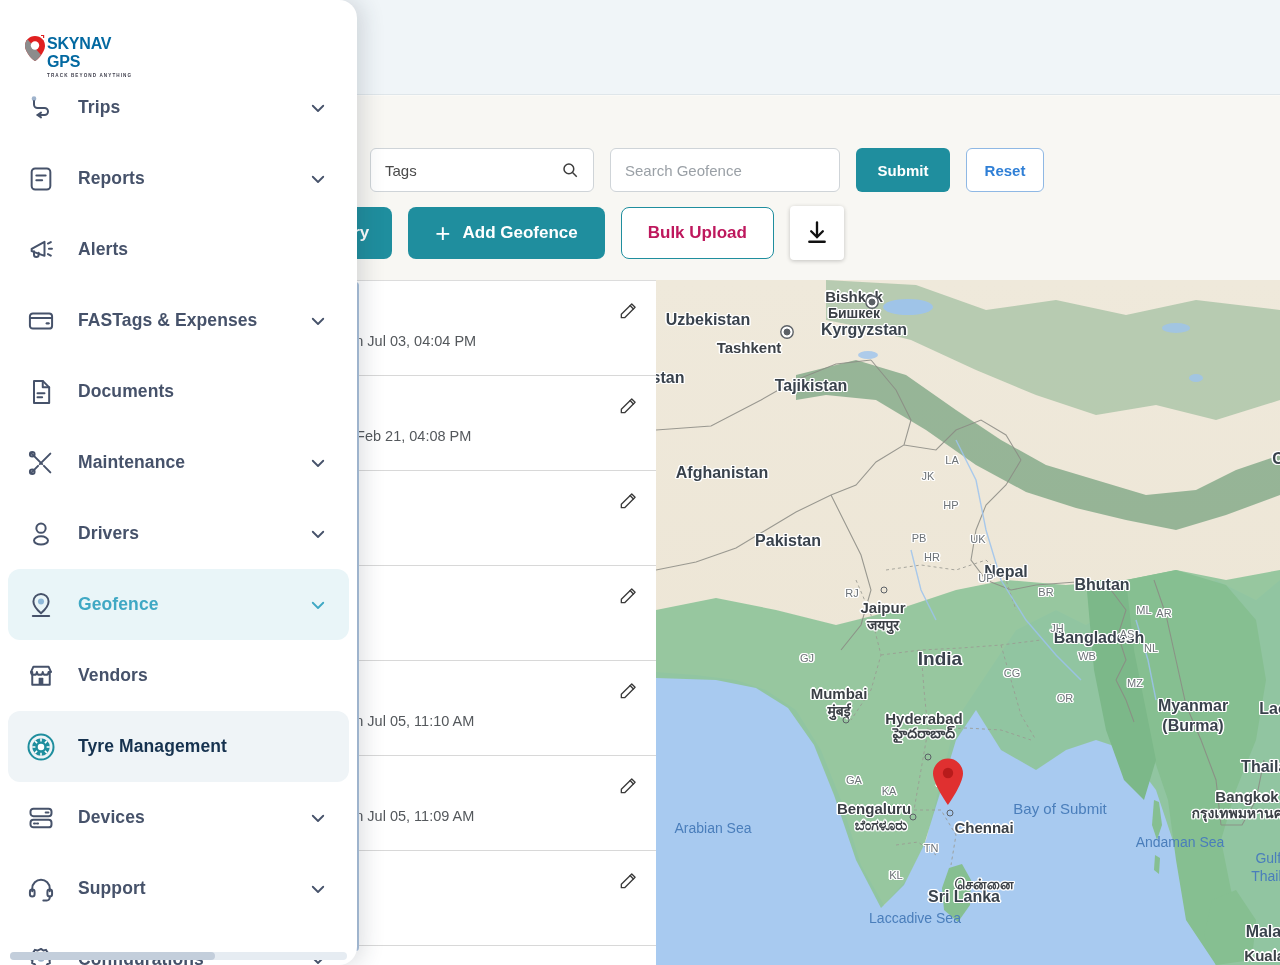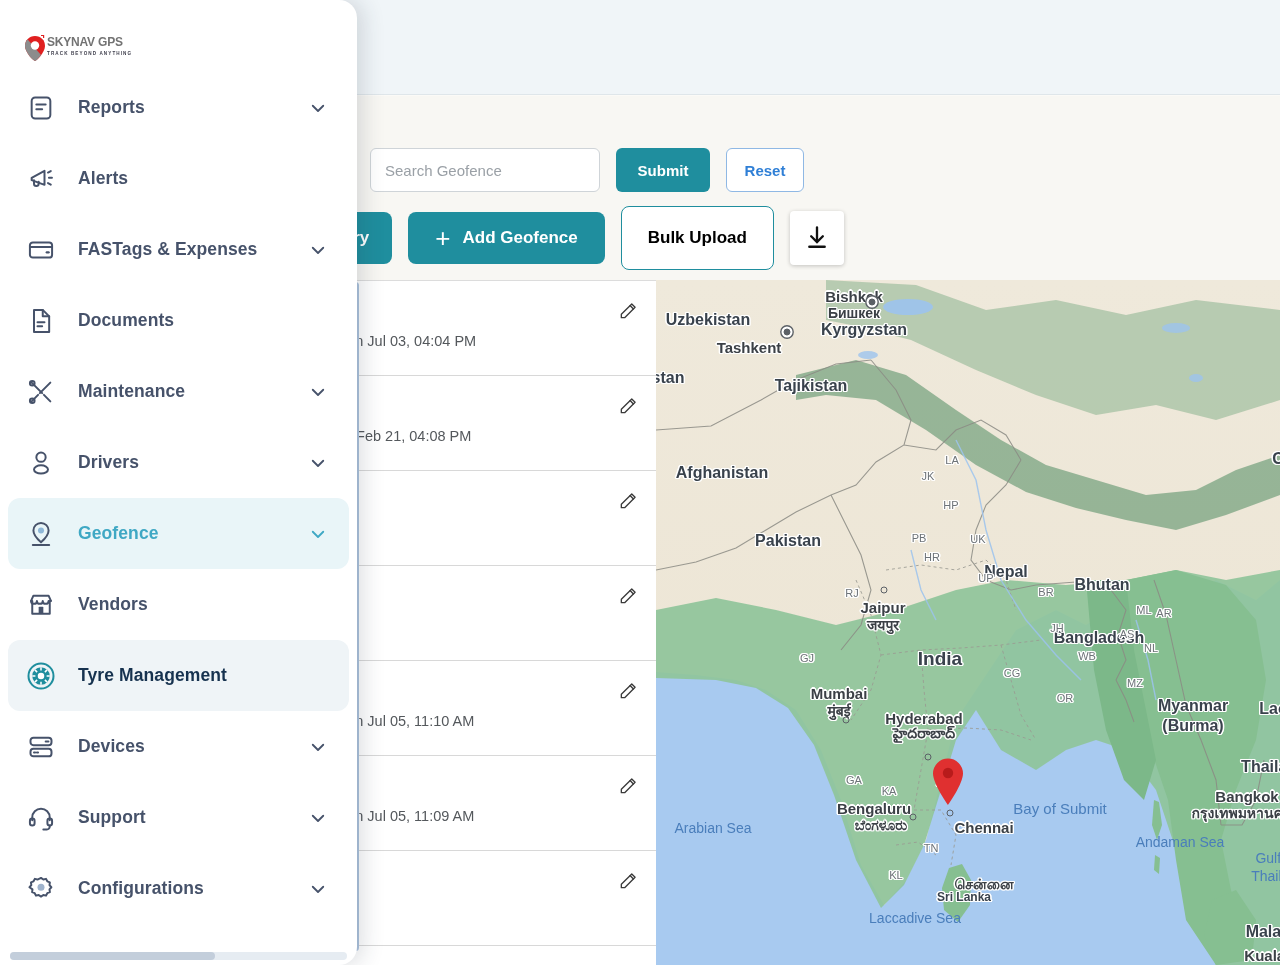--- a/index.html
+++ b/index.html
@@ -44,21 +44,21 @@
   .btn-submit { background: #1f8e9e; color: #fff; width: 94px; }
   .btn-reset { background: #fff; color: #2f7fd6; border-color: #8fb8e4; width: 78px; }
 
   
   .action-row {
     position: absolute; left: 300px; top: 206px; display: flex; align-items: center; gap: 16px;
   }
   .btn-category { background: #1f8e9e; color: #fff; height: 52px; padding: 0 22px; font-size: 17px; border-radius: 8px; }
   .btn-add { background: #1f8e9e; color: #fff; height: 52px; padding: 0 26px; font-size: 17px; border-radius: 8px; gap: 12px; }
   .plus-glyph { font-size: 26px; font-weight: 300; line-height: 1; }
-  .btn-bulk { background: #fff; color: #000000; border-color: #1f8e9e; height: 64px; padding: 0 26px; font-size: 17px; border-radius: 8px; }
+  .btn-bulk { background: #fff; color: #be185d; border-color: #1f8e9e; height: 52px; padding: 0 26px; font-size: 17px; border-radius: 8px; }
   .btn-download {
     background: #fff; width: 54px; height: 54px; border-radius: 4px;
     box-shadow: 0 1px 4px rgba(0,0,0,.22); border: none;
   }
 
   
   .list-panel {
     position: absolute; left: 340px; top: 280px; width: 316px; bottom: 0;
     background: #fff; border-top: 1px solid #dcdcdc;
   }
@@ -217,21 +217,21 @@
       <div class="map-label lbl-country" style="left: 208px; top: 50px; font-size: 16px;">Kyrgyzstan</div>
       <div class="map-label lbl-country" style="left: 155px; top: 106px; font-size: 16px;">Tajikistan</div>
       <div class="map-label lbl-country" style="left: 66px; top: 193px; font-size: 16px;">Afghanistan</div>
       <div class="map-label lbl-country" style="left: 132px; top: 261px; font-size: 16px;">Pakistan</div>
       <div class="map-label lbl-country" style="left: 350px; top: 292px; font-size: 16px;">Nepal</div>
       <div class="map-label lbl-country" style="left: 446px; top: 305px; font-size: 16px;">Bhutan</div>
       <div class="map-label lbl-country" style="left: 284px; top: 379px; font-size: 19px;">India</div>
       <div class="map-label lbl-country" style="left: 443px; top: 358px; font-size: 16px;">Bangladesh</div>
       <div class="map-label lbl-country" style="left: 537px; top: 426px; font-size: 16px;">Myanmar</div>
       <div class="map-label lbl-country" style="left: 537px; top: 446px; font-size: 16px;">(Burma)</div>
-      <div class="map-label lbl-country" style="left: 300px; top: 617px; font-size: 12px; padding-left: 16px;">Sri Lanka</div>
+      <div class="map-label lbl-country" style="left: 300px; top: 617px; font-size: 16px; padding-left: 16px;">Sri Lanka</div>
       <div class="map-label lbl-country" style="left: 618px; top: 487px; font-size: 16px;">Thailand</div>
       <div class="map-label lbl-country" style="left: 622px; top: 429px; font-size: 16px;">Laos</div>
       <div class="map-label lbl-country" style="left: 623px; top: 652px; font-size: 16px;">Malaysia</div>
       <div class="map-label lbl-country" style="left: 622px; top: 179px; font-size: 16px;">C</div>
       <div class="map-label lbl-state" style="left: 296px; top: 180px; font-size: 11px;">LA</div>
       <div class="map-label lbl-state" style="left: 272px; top: 196px; font-size: 11px;">JK</div>
       <div class="map-label lbl-state" style="left: 295px; top: 225px; font-size: 11px;">HP</div>
       <div class="map-label lbl-state" style="left: 263px; top: 258px; font-size: 11px;">PB</div>
       <div class="map-label lbl-state" style="left: 322px; top: 259px; font-size: 11px;">UK</div>
       <div class="map-label lbl-state" style="left: 276px; top: 277px; font-size: 11px;">HR</div>
@@ -334,20 +334,27 @@
           <span class="pencil"><svg viewBox="0 0 24 24" width="20" height="20" fill="none" stroke="#3a3a3a" stroke-width="1.6" stroke-linecap="round" stroke-linejoin="round">
               <path d="M16.5 3.5 l4 4 L8 20 H4 v-4 Z"></path>
               <path d="M14.5 5.5 l4 4"></path>
             </svg></span>
         </div>
       </div>
   </div>
   <div class="list-vscroll"></div>
 
   <div class="filter-row">
+    <div class="field tags">
+      <span class="field-text">Tags</span>
+      <svg class="search-glyph" viewBox="0 0 24 24" fill="none" stroke="#3c3c3c" stroke-width="2">
+        <circle cx="10.5" cy="10.5" r="6.5"></circle>
+          <line x1="15.4" y1="15.4" x2="21" y2="21"></line>
+      </svg>
+    </div>
     <div class="field search">
       <span class="field-text placeholder">Search Geofence</span>
     </div>
     <div class="btn btn-submit">Submit</div>
     <div class="btn btn-reset">Reset</div>
   </div>
 
   <div class="action-row">
     <div class="btn btn-category">egory</div>
     <div class="btn btn-add">
@@ -367,26 +374,39 @@
   <div class="drawer">
 
     <div class="logo-wrap">
       <svg width="112" height="34" viewBox="0 0 112 34">
         <path d="M13,2 C19,2 23,6.4 23,12 C23,18.5 14.5,27 13,27 C11.5,27 3,18.5 3,12 C3,6.4 7,2 13,2 Z" fill="#e02020"></path>
         <path d="M13,27 C11.5,27 3,18.5 3,12 C3,9.2 3.9,6.9 5.5,5.2 L19,21 C16.6,24.2 13.9,27 13,27 Z" fill="#8c8c8c"></path>
         <circle cx="13" cy="11.5" r="4.2" fill="#ffffff"></circle>
         <path d="M19,1.5 L21.6,1.5 L21.6,4.1" stroke="#e02020" stroke-width="1.2" fill="none"></path>
       </svg>
       <div style="position:absolute;left:25px;top:1px;">
-        <div style="font-family:'Liberation Sans',sans-serif;font-size:12px;font-weight:bold;color:#737373;letter-spacing:-.2px;">SKYNAV GPS</div>
+        <div style="font-family:'Liberation Sans',sans-serif;font-size:16px;font-weight:bold;color:#0369a1;letter-spacing:-.2px;">SKYNAV GPS</div>
         <div style="font-family:'Liberation Sans',sans-serif;font-size:4.6px;font-weight:bold;color:#3c3c4a;letter-spacing:1.1px;margin-top:2px;">TRACK BEYOND ANYTHING</div>
       </div>
     </div>
 
     <div class="nav" id="nav-list">
+        <div class="nav-item">
+          <span class="nav-icon">
+            <svg viewBox="0 0 24 24" width="28" height="28">
+              <circle cx="6" cy="4" r="2" fill="#9fb3cc"></circle>
+              <path d="M6 6 v3 a3 3 0 0 0 3 3 h6 a3 3 0 0 1 0 6 H9" stroke="#46526a" stroke-width="1.7" fill="none" stroke-linecap="round" stroke-linejoin="round"></path>
+              <path d="M12 16 l-3 2 3 2" stroke="#46526a" stroke-width="1.7" fill="none" stroke-linecap="round" stroke-linejoin="round"></path>
+            </svg>
+          </span>
+          <span class="nav-label">Trips</span>
+          <span class="chev"><svg viewBox="0 0 24 24" width="18" height="18" fill="none" stroke="#46526a" stroke-width="2.4" stroke-linecap="round" stroke-linejoin="round">
+              <polyline points="5,9 12,16 19,9"></polyline>
+            </svg></span>
+        </div>
         <div class="nav-item">
           <span class="nav-icon">
             <svg viewBox="0 0 24 24" width="28" height="28">
               <rect x="4" y="3" width="16" height="18" rx="3" stroke="#46526a" stroke-width="1.7" fill="none" stroke-linecap="round" stroke-linejoin="round"></rect>
               <path d="M8 9 h8M8 13 h5" stroke="#46526a" stroke-width="1.7" fill="none" stroke-linecap="round" stroke-linejoin="round"></path>
             </svg>
           </span>
           <span class="nav-label">Reports</span>
           <span class="chev"><svg viewBox="0 0 24 24" width="18" height="18" fill="none" stroke="#46526a" stroke-width="2.4" stroke-linecap="round" stroke-linejoin="round">
               <polyline points="5,9 12,16 19,9"></polyline>

